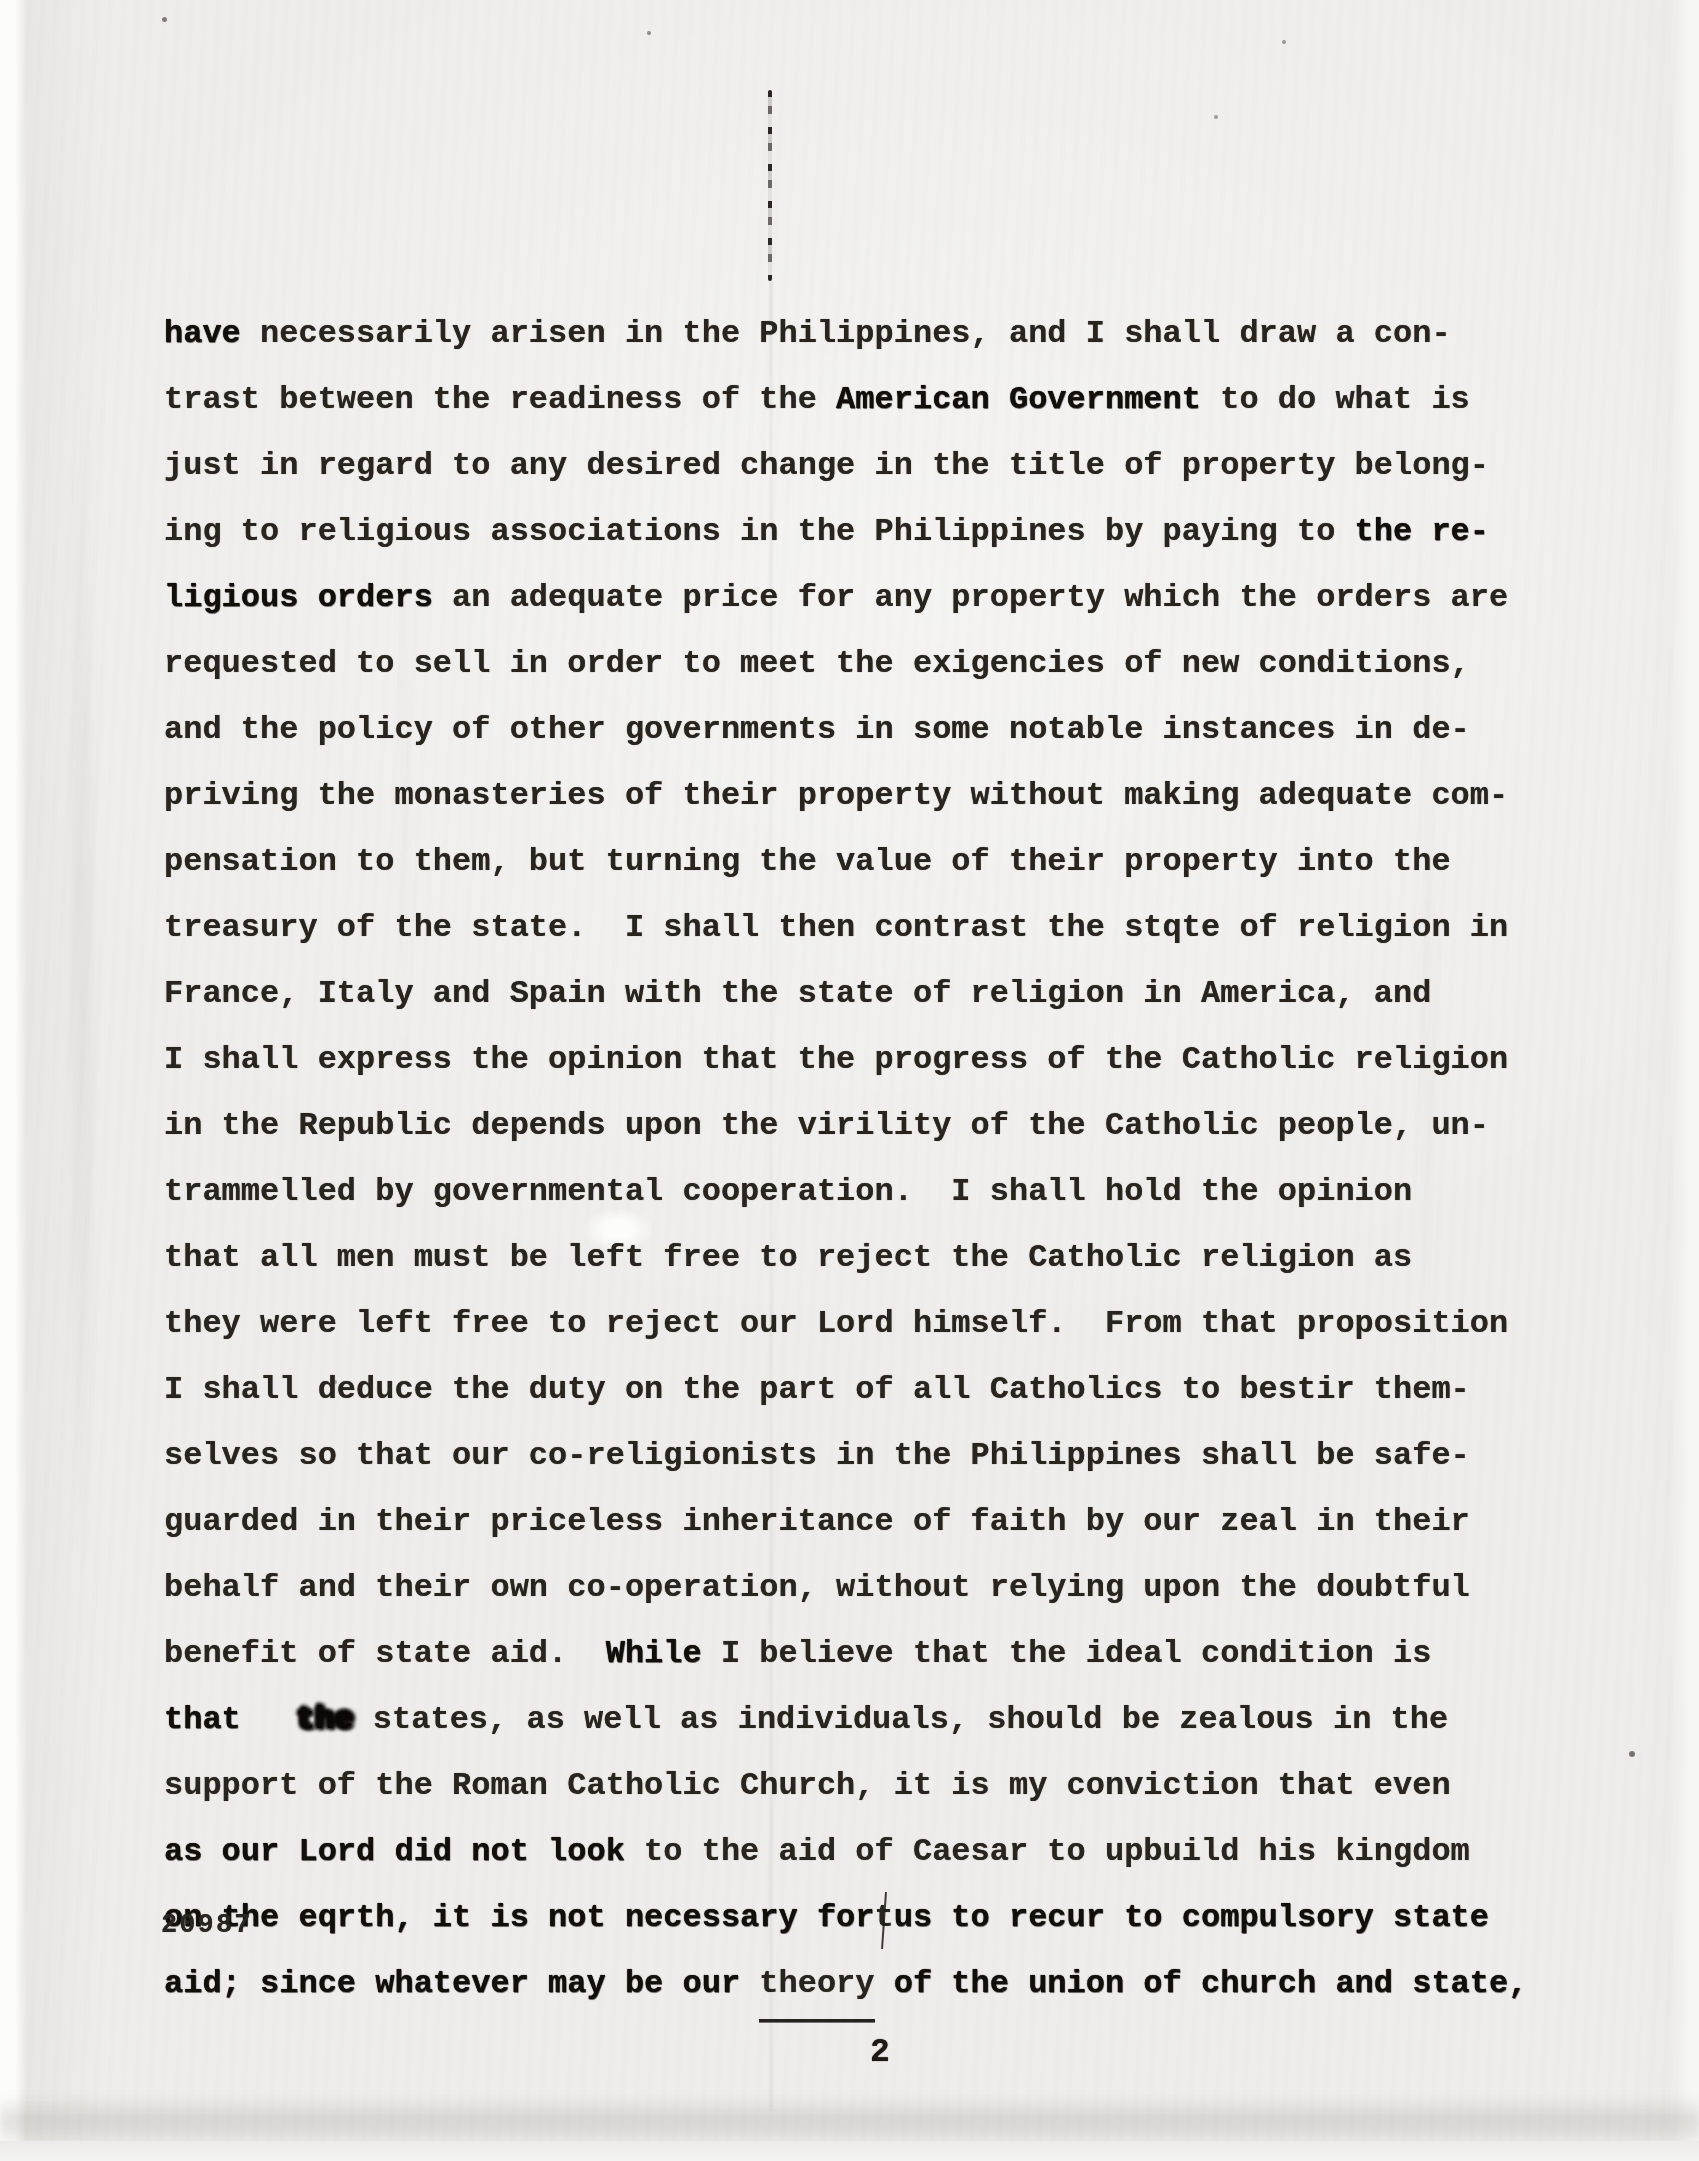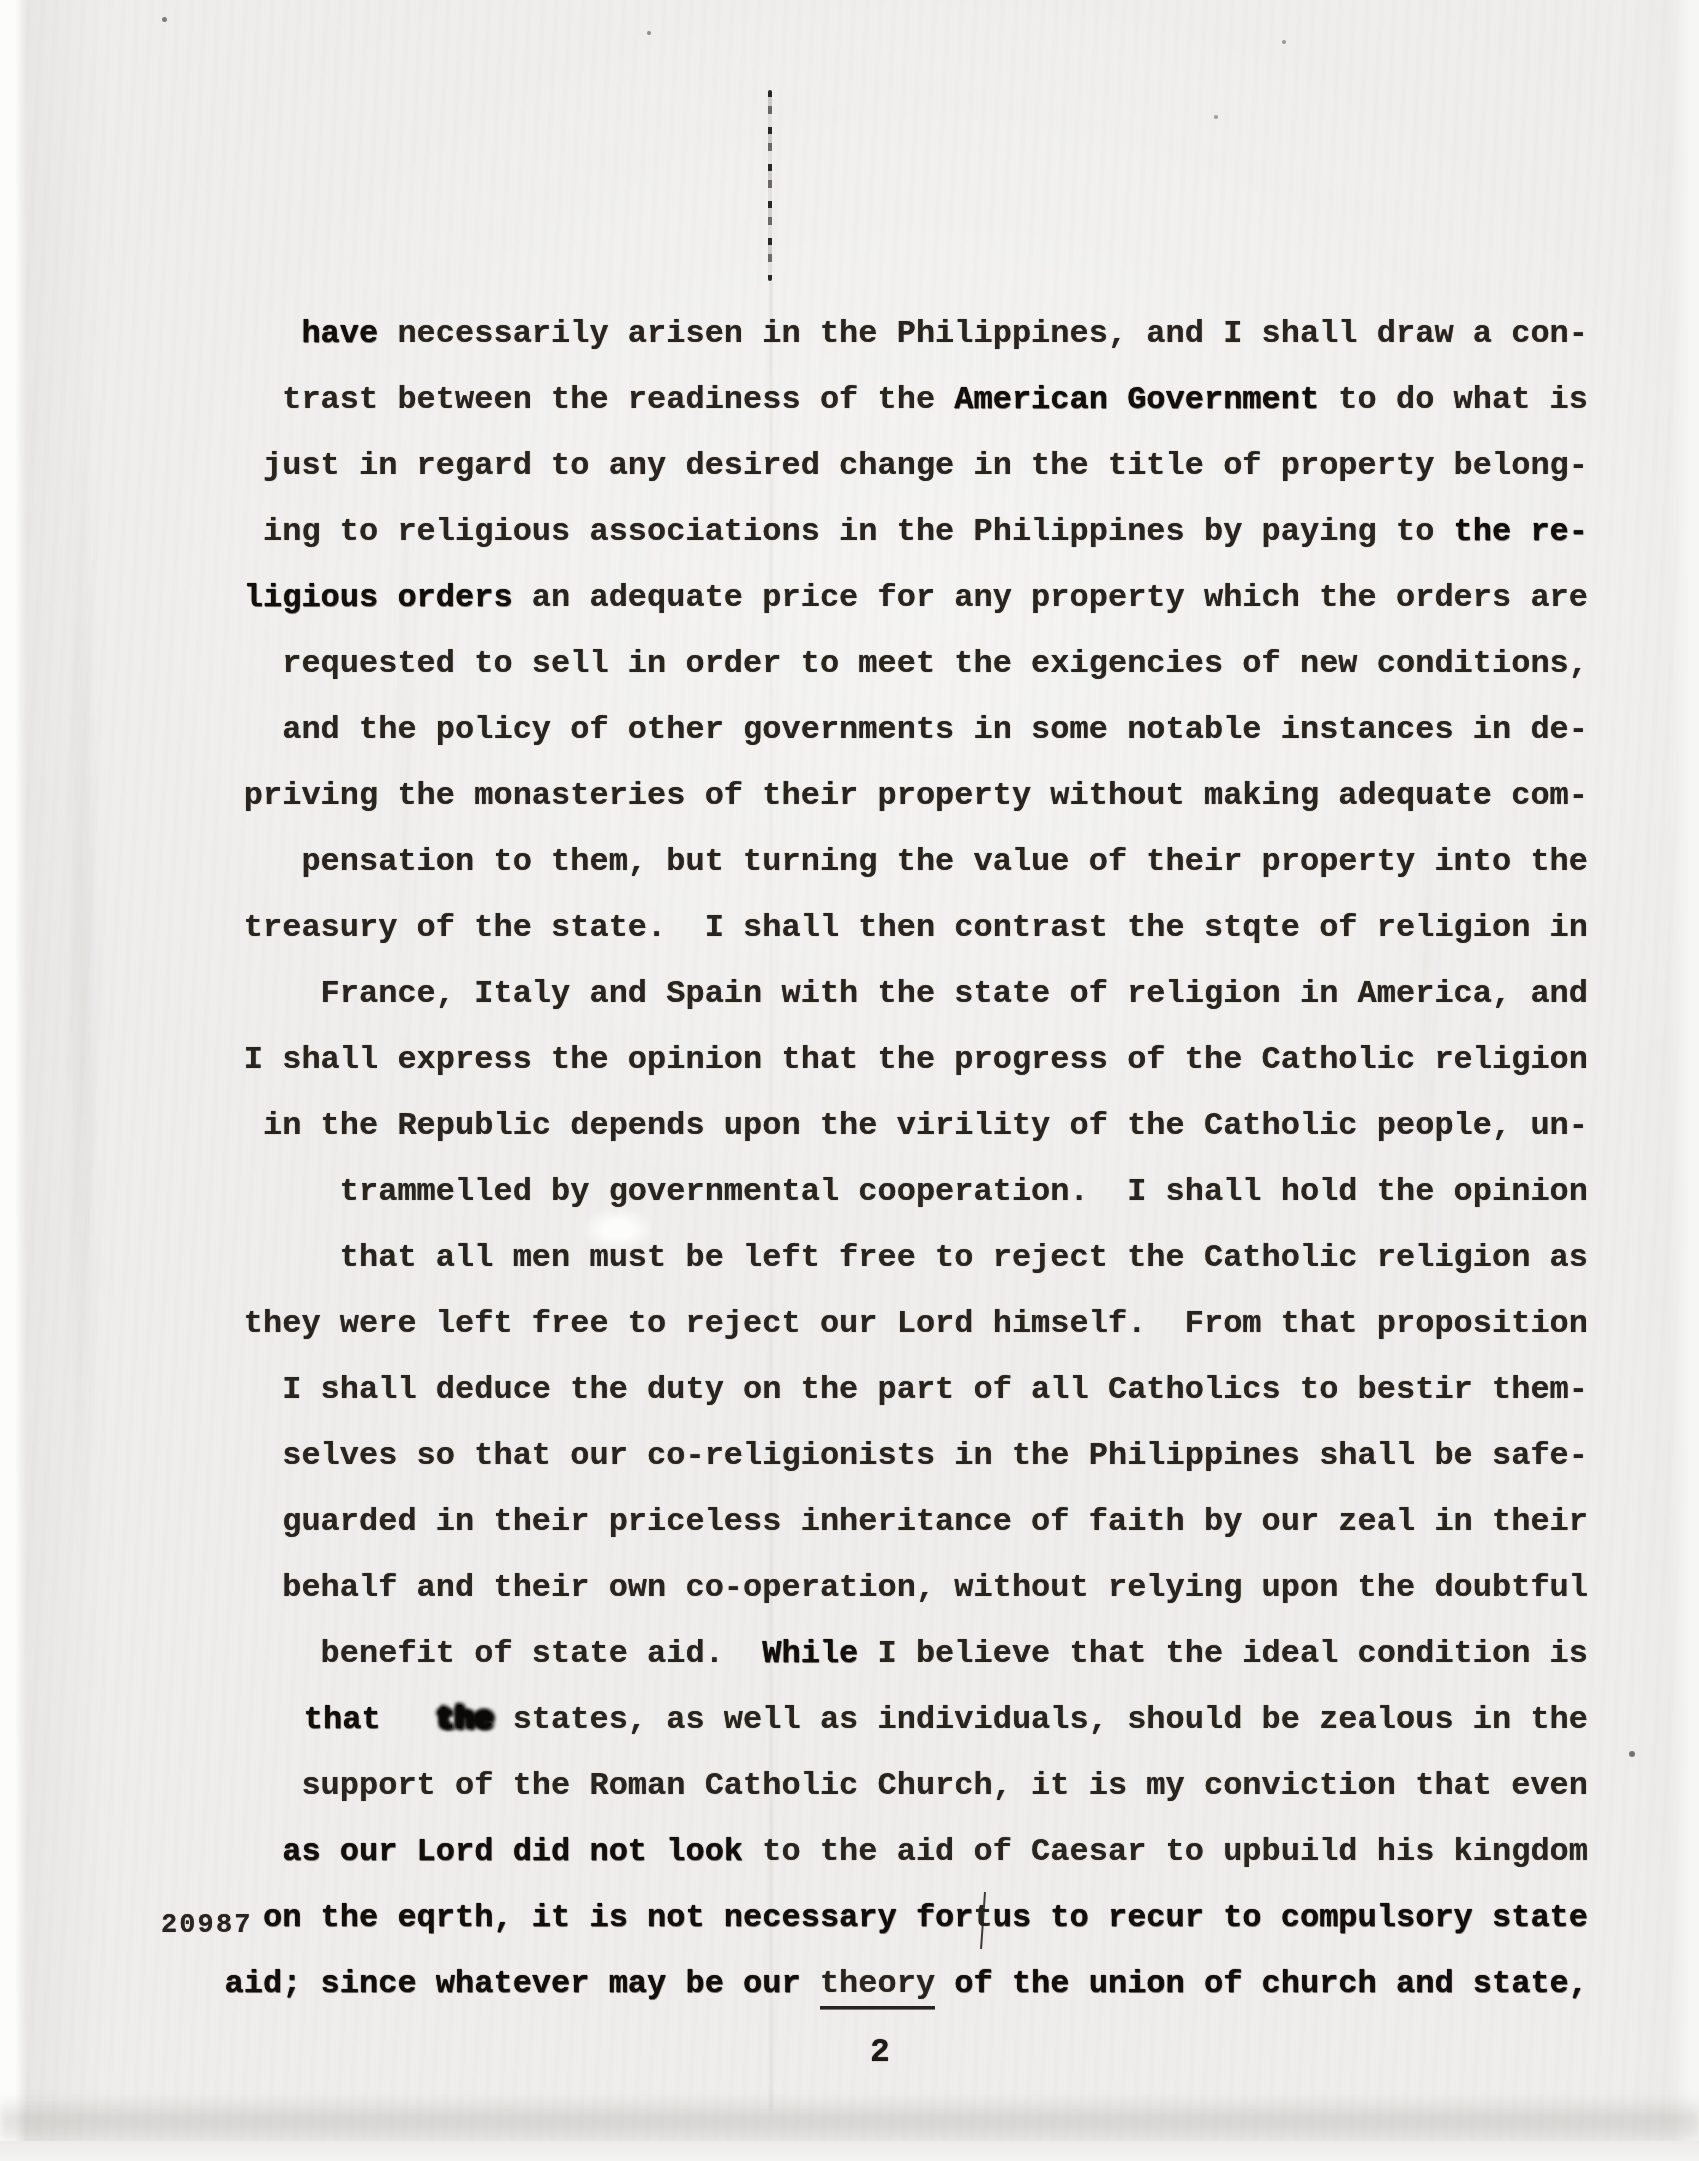--- a/index.html
+++ b/index.html
@@ -11,21 +11,20 @@
   .scan{
     position:relative;
     width:1700px;height:2161px;
     overflow:hidden;
     background:
       repeating-linear-gradient(93deg, rgba(120,118,112,0.014) 0 5px, rgba(0,0,0,0) 5px 13.5px),
       radial-gradient(ellipse 1353px 1068px at 55% 28%, rgba(255,255,255,0.38), rgba(255,255,255,0) 72%),
       linear-gradient(to right, rgba(185,183,176,0.16) 0, rgba(185,183,176,0) 107px),
       linear-gradient(to left, rgba(200,198,192,0.10) 0, rgba(200,198,192,0) 71px),
       var(--paper);
-    text-align: right;
   }
   .edge-left{position:absolute;left:0;top:0;width:27px;height:100%;
     background:linear-gradient(to right,#fcfcfb 55%, rgba(252,252,251,0));}
   .edge-right{position:absolute;right:0;top:0;width:30px;height:100%;
     background:linear-gradient(to left,#f6f6f4 35%, rgba(246,246,244,0));}
   .streak{position:absolute;pointer-events:none;}
   .s1{left:57px;top:43px;width:50px;height:1866px;
     background:radial-gradient(ellipse 23px 890px at center, rgba(105,103,96,0.08), rgba(0,0,0,0) 70%);filter:blur(2.8px);}
   .s2{left:388px;top:228px;width:33px;height:1068px;
     background:radial-gradient(ellipse 14.2px 499px at center, rgba(110,108,100,0.035), rgba(0,0,0,0) 70%);filter:blur(3.6px);}
@@ -62,21 +61,21 @@
     filter:blur(0.2px);
   }
   .tline{height:66px;}
   .seg-b{color:var(--ink-heavy);
     text-shadow:0 0 1.1px rgba(10,8,5,0.9), 0.5px 0.5px 0.7px rgba(10,8,5,0.55);}
   .seg-blot{color:#0b0907;
     text-shadow:0 0 5px #0b0907, 2.1px 2.1px 3.6px #0b0907, -2.1px 1.4px 3.6px #0b0907,
       1.4px -1.4px 4.3px #0b0907, -1.4px -2.1px 3.6px rgba(11,9,7,0.85), 2.8px 0 4.3px rgba(11,9,7,0.85);margin-left:36px;}
   .seg-u{background-image:linear-gradient(rgba(22,18,14,0.92), rgba(22,18,14,0.92));
     background-repeat:no-repeat;background-size:100% 3.6px;background-position:0 100%;
-    padding-bottom:8px;}
+    padding-bottom:21px;}
   .seg-strike{position:relative;}
   .seg-strike::after{content:"";position:absolute;left:45%;top:-20%;width:2.1px;height:155%;
     background:rgba(30,26,20,0.85);transform:rotate(4deg);filter:blur(0.4px);}
   .footer-code{position:absolute;left:161px;top:1910px;
     font-family:"Liberation Mono","DejaVu Sans Mono",monospace;
     font-size:27px;font-weight:700;letter-spacing:2.1px;color:#2a2520;
     text-shadow:0 0 0.7px rgba(40,35,28,0.8);}
   .page-number{position:absolute;left:870px;top:2034px;
     font-family:"Liberation Mono","DejaVu Sans Mono",monospace;
     font-size:33px;font-weight:700;color:#1d1915;

